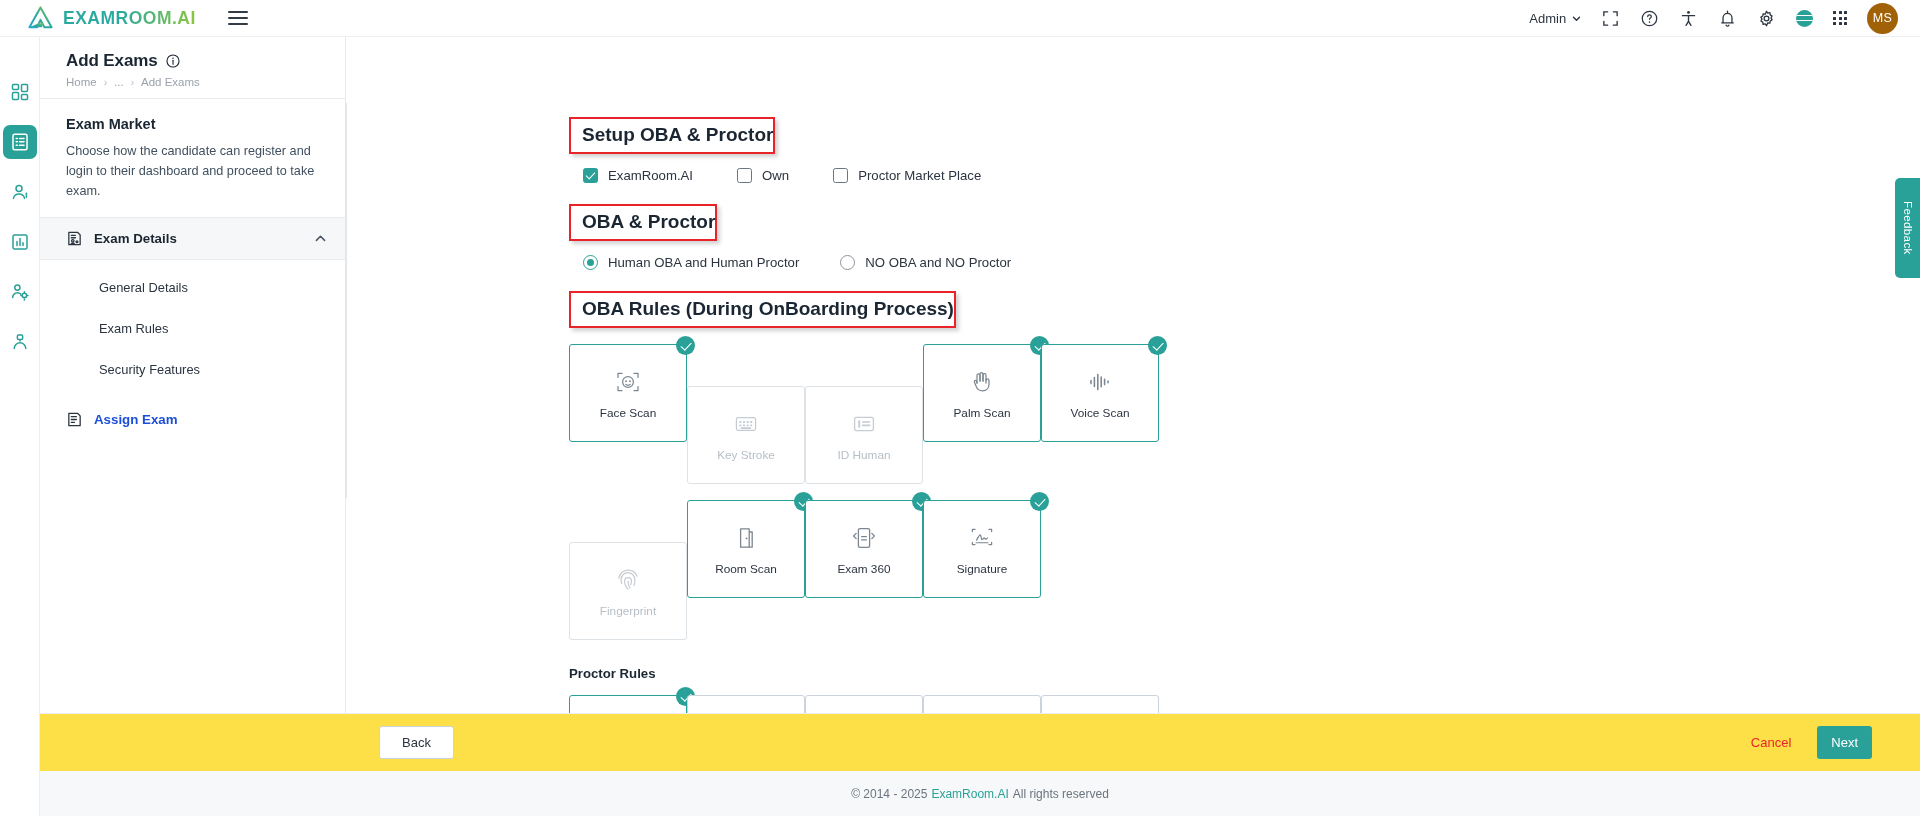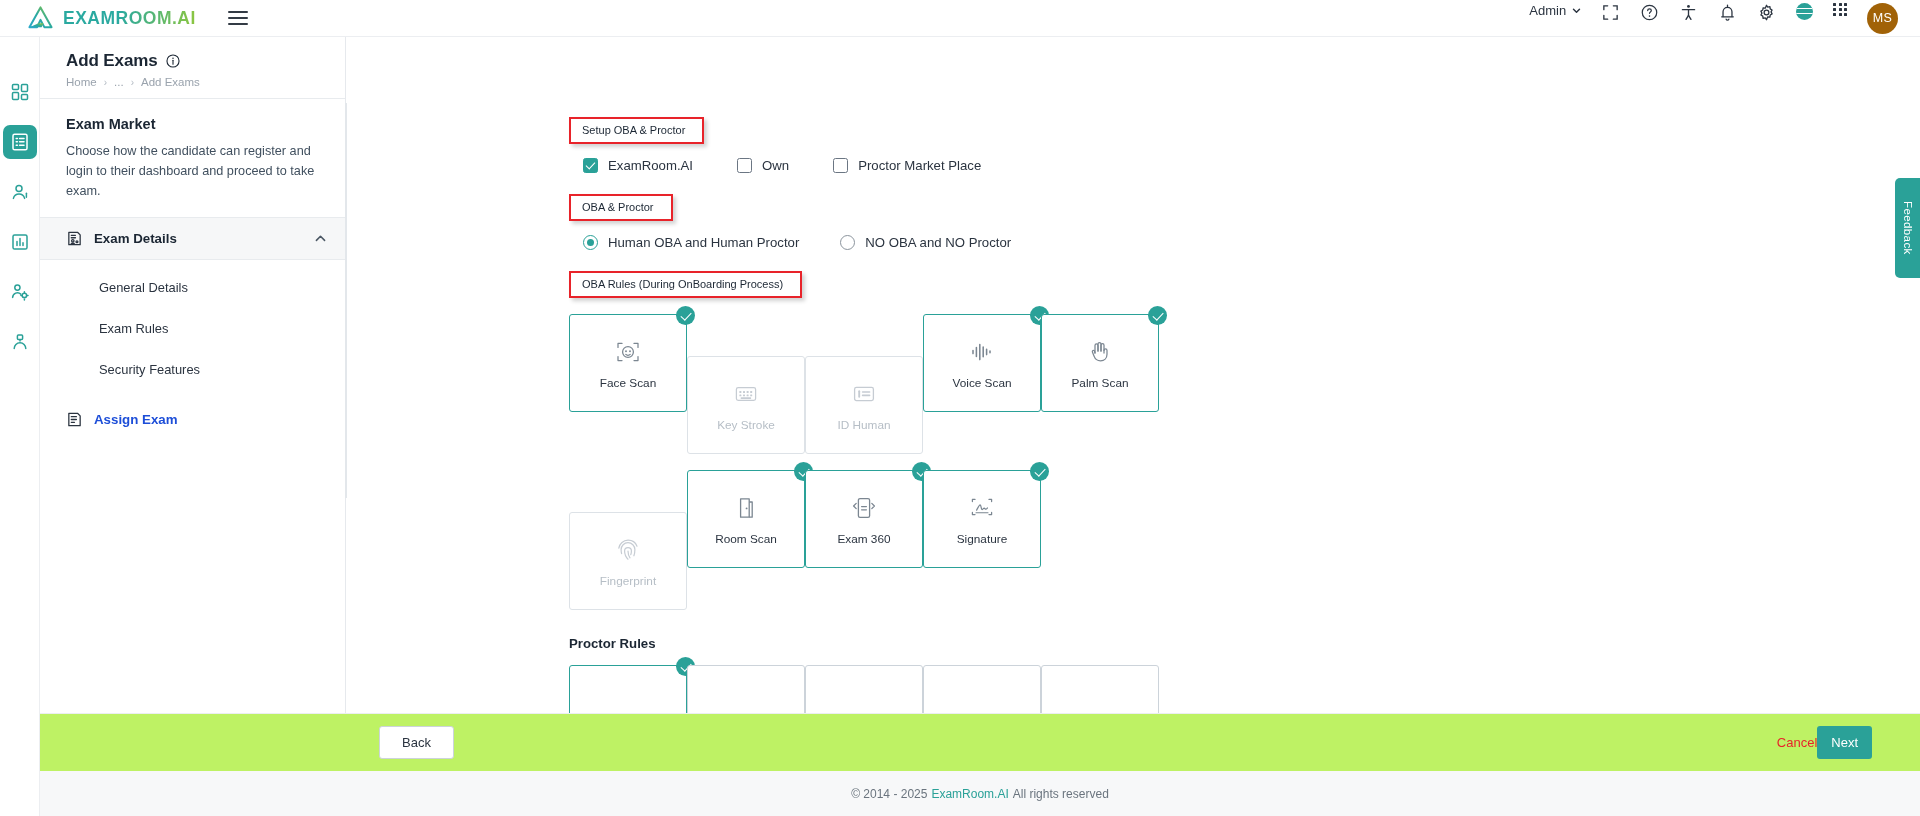--- a/index.html
+++ b/index.html
@@ -21,21 +21,21 @@
   .logo-mark { width: 25px; height: 24px; display: block; }
   .logo-text {
     font-size: 17.5px; font-weight: 700; letter-spacing: 0.5px;
     background: linear-gradient(95deg,#2aa9a0 0%,#2aa9a0 42%,#8dc63f 100%);
     -webkit-background-clip: text; background-clip: text; color: transparent;
   }
   .hamburger { margin-left: 32px; width: 20px; height: 14px;
     display: flex; flex-direction: column; justify-content: space-between; cursor: pointer; }
   .hamburger span { display: block; height: 2px; background: #333b45; border-radius: 1px; }
 
-  .header-right { margin-left: auto; display: flex; align-items: flex-start; gap: 20px; margin-right: 22px; }
+  .header-right { margin-left: auto; display: flex; align-items: center; gap: 20px; margin-right: 22px; }
   .admin-btn { display: flex; align-items: center; gap: 6px; font-size: 13px; color: #2b3440; cursor: pointer; }
   .chev { width: 9px; height: 9px; }
   .hicon { width: 19px; height: 19px; color: #2b3440; cursor: pointer; display: block; }
   .teal-dot { width: 17px; height: 17px; border-radius: 50%; background: #2aa198;
     position: relative; overflow: hidden; cursor: pointer; }
   .teal-dot::before, .teal-dot::after {
     content: ""; position: absolute; left: 0; width: 100%; height: 1.4px; background: #ffffff; }
   .teal-dot::before { top: 5px; }
   .teal-dot::after { top: 10px; }
   .grid-icon { display: grid; grid-template-columns: repeat(3, 3px); grid-template-rows: repeat(3, 3px);
@@ -101,21 +101,21 @@
 
   
   .main {
     position: absolute; top: 37px; left: 347px; width: 1573px; height: 779px;
     background: #ffffff; overflow: hidden;
   }
   .content { position: absolute; top: 0; left: 0; width: 1573px; padding-top: 80px; }
 
   .hdr-chip {
     display: inline-block; border: 2.2px solid #e8232a; background: #ffffff;
-    padding: 5px 17px 6px 11px; font-size: 11px; font-weight: 400; color: #1b2633;
+    padding: 5px 0 6px 11px; font-size: 19px; font-weight: 700; color: #1b2633;
     box-shadow: 3px 3px 4px rgba(0,0,0,0.18); margin-left: 222px;
   }
 
   .optrow { display: flex; align-items: center; margin-left: 222px; }
   .optrow.checks { margin-top: 14px; gap: 0; }
   .opt { display: flex; align-items: center; gap: 10px; cursor: pointer; }
   .cb { width: 15px; height: 15px; border: 1.6px solid #6b7683; border-radius: 2.5px;
     background: #fff; flex: none; display: block; }
   .cb.on { background: #2aa198; border-color: #2aa198; position: relative; }
   .cb.on::after {
@@ -164,28 +164,28 @@
   .feedback {
     position: absolute; right: 0; top: 178px; width: 25px; height: 100px;
     background: #2aa198; border-radius: 5px 0 0 5px; color: #fff; font-size: 11.5px;
     display: flex; align-items: center; justify-content: center; cursor: pointer; z-index: 40;
   }
   .feedback span { writing-mode: vertical-rl; letter-spacing: 0.4px; }
 
   
   .footbar {
     position: absolute; left: 40px; bottom: 45px; width: 1880px; height: 58px;
-    background: #bef264; border-top: 1px solid #eceef1;
+    background: #fde047; border-top: 1px solid #eceef1;
     display: flex; align-items: center; z-index: 25;
   }
   .btn-back {
     margin-left: 339px; padding: 8px 22px; font-size: 13px; color: #2b3440;
     background: #ffffff; border: 1px solid #ccd3da; border-radius: 3px; cursor: pointer;
   }
-  .foot-right { margin-left: auto; display: flex; align-items: center; margin-right: 48px; }
+  .foot-right { margin-left: auto; display: flex; align-items: center; gap: 26px; margin-right: 48px; }
   .btn-cancel { font-size: 13px; color: #e8232a; background: none; border: none; cursor: pointer; }
   .btn-next {
     padding: 9px 14px; font-size: 13px; color: #ffffff; background: #2aa198;
     border: none; border-radius: 3px; cursor: pointer;
   }
   .copyright {
     position: absolute; left: 40px; bottom: 0; width: 1880px; height: 45px;
     background: #f7f8f9; display: flex; align-items: center; justify-content: center;
     font-size: 12px; color: #6a747e; z-index: 25;
   }
@@ -446,35 +446,35 @@
         <svg class="ic" viewBox="0 0 26 26" fill="none" stroke="currentColor" stroke-width="1.3">
           <rect x="3.6" y="6.4" width="18.8" height="13.2" rx="1.8"></rect>
           <path d="M8.2 10.2v5.6" stroke-linecap="round" stroke-width="1.9"></path>
           <path d="M11.6 11h7M11.6 14.4h7" stroke-linecap="round" stroke-width="1.6"></path>
         </svg>
         <div class="cap">ID Human</div>
       </div>
 
       <div class="card sel">
         <span class="badge"></span>
-        <svg class="ic" viewBox="0 0 26 26" fill="none" stroke="currentColor" stroke-width="1.55" stroke-linecap="round">
-          <path d="M4 11.4v3.2M7.4 8.6v8.8M10.8 5.4v15.2M14.2 8v9.8M17.6 10.2v5.4M21 12v1.8"></path>
-        </svg>
-        <div class="cap">Voice Scan</div>
-      </div>
-
-      <div class="card sel">
-        <span class="badge"></span>
         <svg class="ic" viewBox="0 0 26 26" fill="none" stroke="currentColor" stroke-width="1.25" stroke-linecap="round" stroke-linejoin="round">
           <path d="M8 14V6.4a1.5 1.5 0 0 1 3 0V12"></path>
           <path d="M11 12V5a1.5 1.5 0 0 1 3 0v7"></path>
           <path d="M14 12V6.2a1.5 1.5 0 0 1 3 0V14"></path>
           <path d="M17 11.4a1.5 1.5 0 0 1 3 0v3.8c0 4-2.8 6.6-6.4 6.6-3.6 0-5.6-2-6.4-4.4L5.4 13c-.5-1.2 1.2-2.3 2-1.1L8 14"></path>
         </svg>
         <div class="cap">Palm Scan</div>
+      </div>
+
+      <div class="card sel">
+        <span class="badge"></span>
+        <svg class="ic" viewBox="0 0 26 26" fill="none" stroke="currentColor" stroke-width="1.55" stroke-linecap="round">
+          <path d="M4 11.4v3.2M7.4 8.6v8.8M10.8 5.4v15.2M14.2 8v9.8M17.6 10.2v5.4M21 12v1.8"></path>
+        </svg>
+        <div class="cap">Voice Scan</div>
       </div>
 
       <div class="card dis">
         <svg class="ic" viewBox="0 0 26 26" fill="none" stroke="currentColor" stroke-width="1.2" stroke-linecap="round">
           <path d="M13 22.2c-2.4-2.3-3.4-5-3.4-8.2a3.4 3.4 0 0 1 6.8 0c0 1.4-.2 2.6-.6 3.6"></path>
           <path d="M6.6 16.6c-.4-1.6-.5-2.6-.5-4A6.9 6.9 0 0 1 13 5.7a6.9 6.9 0 0 1 6.9 6.9c0 2.6-.3 4.4-1 6.2"></path>
           <path d="M3.8 11.2A9.6 9.6 0 0 1 13 3.2a9.6 9.6 0 0 1 9 6"></path>
           <path d="M13 14c0 3 .7 5 2 6.8"></path>
         </svg>
         <div class="cap">Fingerprint</div>

